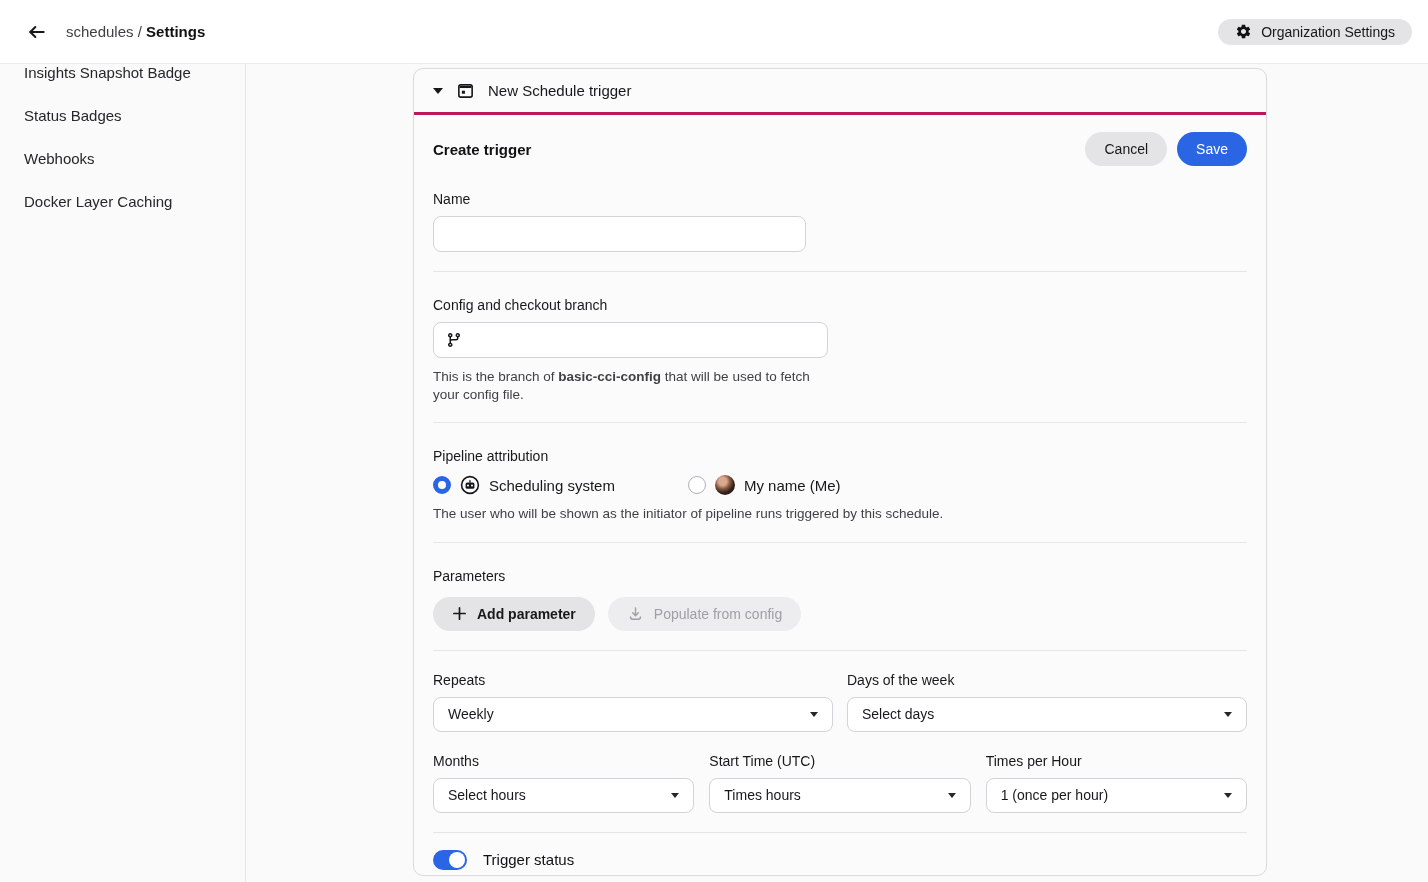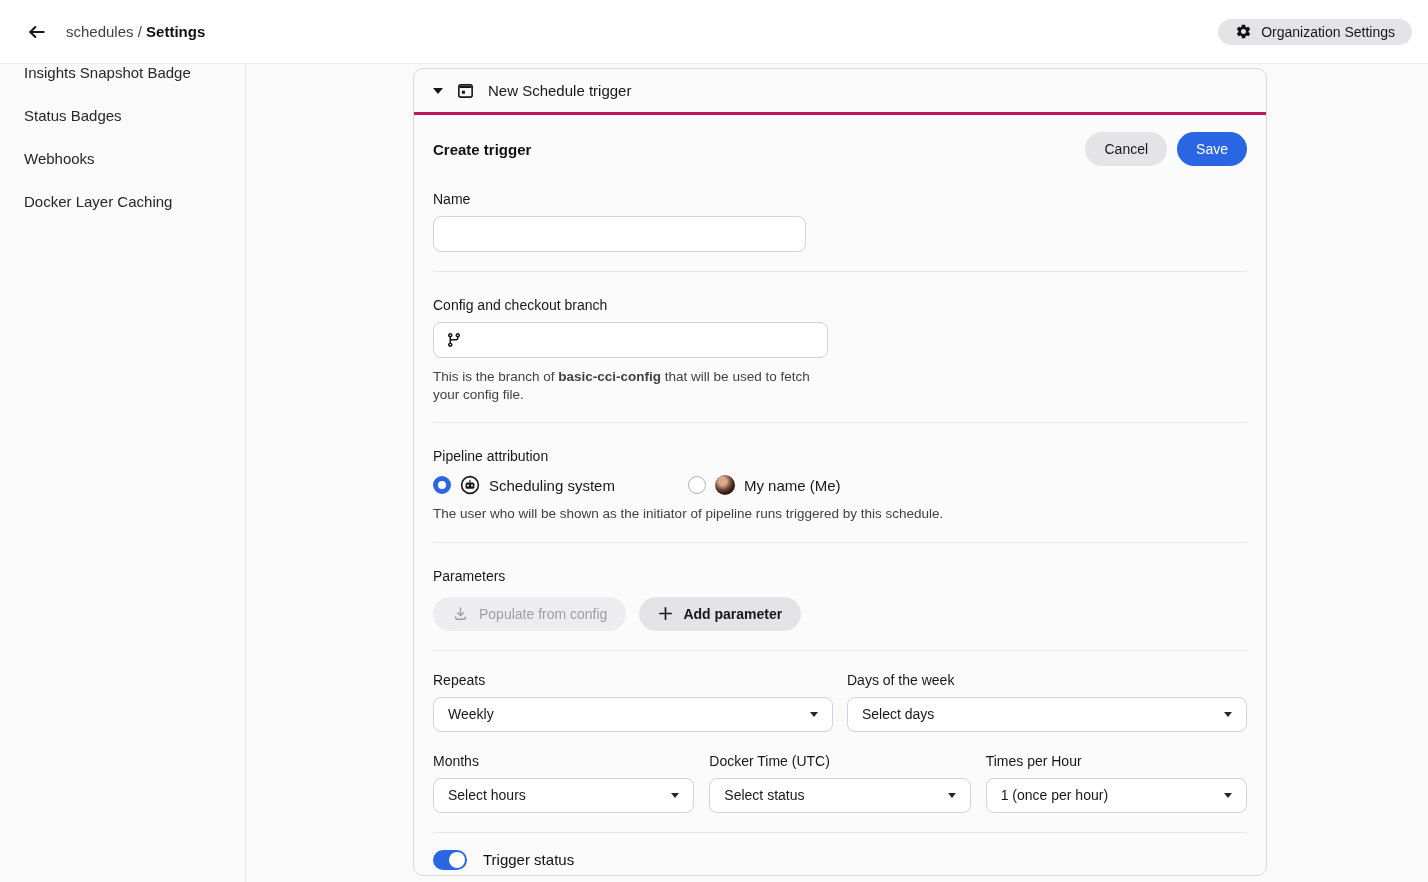--- a/index.html
+++ b/index.html
@@ -242,39 +242,39 @@
             <span class="avatar"></span>
             <span>My name (Me)</span>
           </label>
         </div>
         <div class="help">The user who will be shown as the initiator of pipeline runs triggered by this schedule.</div>
 
         <div class="divider"></div>
 
         <div class="field-label">Parameters</div>
         <div class="param-row">
+          <button class="pill-btn add-param">
+            <span class="icon">
+              <svg width="15" height="15" viewBox="0 0 16 16" stroke="#18181b" stroke-width="1.8" stroke-linecap="round">
+                <line x1="8" y1="2" x2="8" y2="14"></line>
+                  <line x1="2" y1="8" x2="14" y2="8"></line>
+              </svg>
+            </span>
+            <span>Add parameter</span>
+          </button>
           <button class="pill-btn populate">
             <span class="icon">
               <svg width="17" height="17" viewBox="0 0 24 24" fill="none" stroke="#9fa0a5" stroke-width="2" stroke-linecap="round" stroke-linejoin="round">
                 <path d="M12 4v10"></path>
                   <path d="M8 11l4 4 4-4"></path>
                   <path d="M5 17c0 2 1 3 3 3h8c2 0 3-1 3-3"></path>
               </svg>
             </span>
             <span>Populate from config</span>
           </button>
-          <button class="pill-btn add-param">
-            <span class="icon">
-              <svg width="15" height="15" viewBox="0 0 16 16" stroke="#18181b" stroke-width="1.8" stroke-linecap="round">
-                <line x1="8" y1="2" x2="8" y2="14"></line>
-                  <line x1="2" y1="8" x2="14" y2="8"></line>
-              </svg>
-            </span>
-            <span>Add parameter</span>
-          </button>
         </div>
 
         <div class="divider"></div>
 
         <div class="grid2">
           <div>
             <div class="grid-label">Repeats</div>
             <div class="select">
               <span>Weekly</span>
               <span class="select-caret"></span>
@@ -291,23 +291,23 @@
 
         <div class="grid3">
           <div>
             <div class="grid-label">Months</div>
             <div class="select">
               <span>Select hours</span>
               <span class="select-caret"></span>
             </div>
           </div>
           <div>
-            <div class="grid-label">Docker Time (UTC)</div>
-            <div class="select">
-              <span>Select status</span>
+            <div class="grid-label">Start Time (UTC)</div>
+            <div class="select">
+              <span>Times hours</span>
               <span class="select-caret"></span>
             </div>
           </div>
           <div>
             <div class="grid-label">Times per Hour</div>
             <div class="select">
               <span>1 (once per hour)</span>
               <span class="select-caret"></span>
             </div>
           </div>

